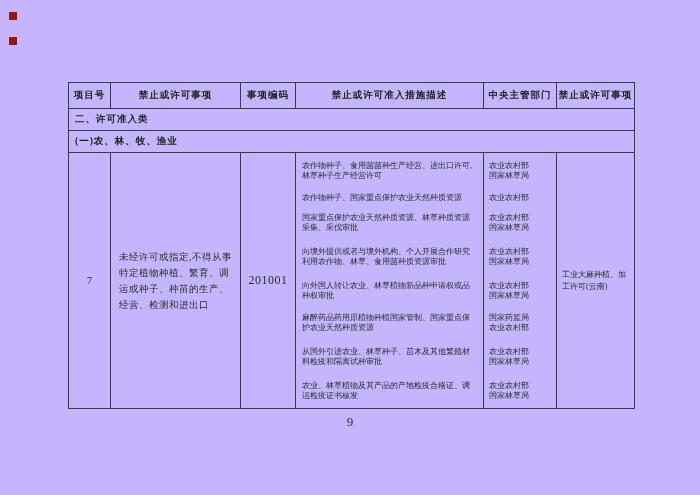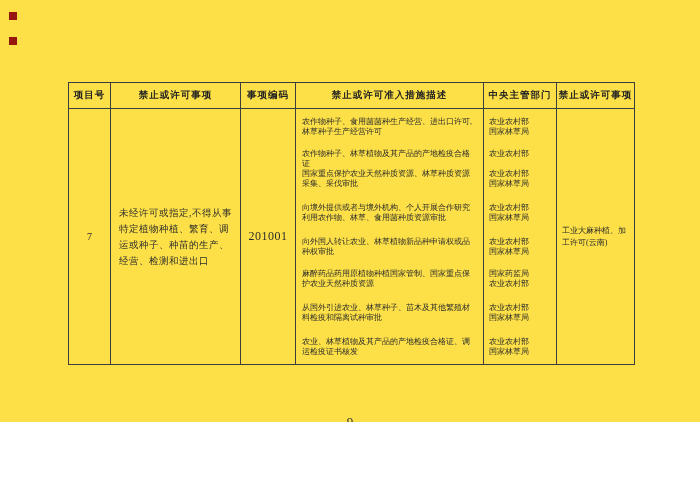--- a/index.html
+++ b/index.html
@@ -1,19 +1,19 @@
 <!DOCTYPE html>
 <html><head>
 <meta charset="utf-8">
 <style>
   * { margin:0; padding:0; box-sizing:border-box; }
   html,body { background:#ffffff; }
   body { font-family:"Liberation Serif","DejaVu Serif",serif; color:#2b2b2b; }
   .page {
-    position:relative; width:700px; height:422px; background:#fde047; overflow:hidden;
+    position:relative; width:700px; height:495px; background:#c4b5fd; overflow:hidden;
   }
   .red-mark {
     position:absolute; left:9px; width:8px; height:8px; background:#96150f;
   }
   .red-mark.m1 { top:12px; }
   .red-mark.m2 { top:37px; }
 
   table.doc {
     position:absolute; left:68px; top:82px; width:566px;
     border-collapse:collapse; table-layout:fixed;
@@ -73,27 +73,33 @@
     </colgroup>
     <tbody>
         <tr class="hdr">
       <th>项目号</th>
       <th>禁止或许可事项</th>
       <th>事项编码</th>
       <th>禁止或许可准入措施描述</th>
       <th>中央主管部门</th>
       <th>禁止或许可事项</th>
     </tr>
+    <tr class="sec">
+      <td colspan="6">二、许可准入类</td>
+    </tr>
+    <tr class="sec">
+      <td colspan="6">(一)农、林、牧、渔业</td>
+    </tr>
     <tr class="main">
       <td class="c-no">7</td>
       <td class="c-item">未经许可或指定,不得从事特定植物种植、繁育、调运或种子、种苗的生产、经营、检测和进出口</td>
       <td class="c-code">201001</td>
       <td class="c-desc">
         <div class="mb">农作物种子、食用菌菌种生产经营、进出口许可,林草种子生产经营许可</div>
-        <div class="mb">农作物种子、林草植物及其产品的产地检疫合格证</div>
+        <div class="mb">农作物种子、国家重点保护农业天然种质资源</div>
         <div class="mb">国家重点保护农业天然种质资源、林草种质资源采集、采伐审批</div>
         <div class="mb">向境外提供或者与境外机构、个人开展合作研究利用农作物、林草、食用菌种质资源审批</div>
         <div class="mb">向外国人转让农业、林草植物新品种申请权或品种权审批</div>
         <div class="mb">麻醉药品药用原植物种植国家管制、国家重点保护农业天然种质资源</div>
         <div class="mb">从国外引进农业、林草种子、苗木及其他繁殖材料检疫和隔离试种审批</div>
         <div class="mb">农业、林草植物及其产品的产地检疫合格证、调运检疫证书核发</div>
       </td>
       <td class="c-dept">
         <div class="mb">
           <div>农业农村部</div>

